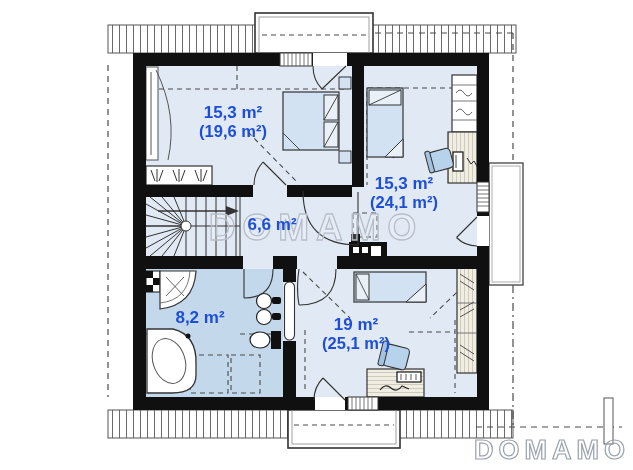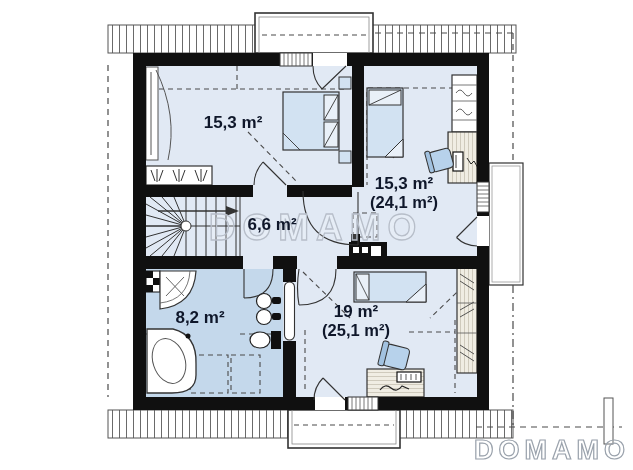--- a/index.html
+++ b/index.html
@@ -1,20 +1,20 @@
 <!DOCTYPE html>
 <html><head>
 <meta charset="utf-8">
 <style>
   html,body{margin:0;padding:0;background:#fff;}
   .canvas{position:relative;width:633px;height:470px;background:#ffffff;overflow:hidden;
           font-family:"Liberation Sans",sans-serif;}
   .plan-svg{position:absolute;left:0;top:0;}
   .room-label{position:absolute;transform:translate(-50%,-50%);text-align:center;
-              font-weight:bold;font-size:17px;line-height:19px;color:#0f172a;white-space:nowrap;z-index:6;}
+              font-weight:bold;font-size:17px;line-height:19px;color:#1d4ed8;white-space:nowrap;z-index:6;}
   .room-label .l2{font-size:16.5px;}
   .watermark{position:absolute;left:316px;top:228px;transform:translate(-50%,-50%);
              font-size:37px;font-weight:bold;letter-spacing:7px;
              color:rgba(255,255,255,0.18);-webkit-text-stroke:1.3px #b7bec9;z-index:5;}
   .brand-logo{position:absolute;right:3px;top:435px;
              font-size:27px;font-weight:bold;letter-spacing:5px;
              color:rgba(255,255,255,0.15);-webkit-text-stroke:1.2px #9aa2ac;z-index:6;}
 </style>
 </head>
 <body>
@@ -249,29 +249,30 @@
     <path d="M299,269 Q296,288 299,305 M299,305 Q336,305 336,269"></path>
     <rect x="284.5" y="282" width="10" height="58" rx="5" fill="#fff"></rect>
   </g>
 </svg>
 
 <div class="watermark">DOMAMO</div>
 <div class="brand-logo">DOMAMO</div>
 
 <div class="room-label" style="left:233px;top:122px">
   <span style="display:block">15,3 m²</span>
+  <span style="display:block" class="l2">(19,6 m²)</span>
 </div>
 <div class="room-label" style="left:404px;top:193px">
   <span style="display:block">15,3 m²</span>
   <span style="display:block" class="l2">(24,1 m²)</span>
 </div>
 <div class="room-label" style="left:272px;top:224px">
   <span style="display:block">6,6 m²</span>
 </div>
 <div class="room-label" style="left:200px;top:317px">
   <span style="display:block">8,2 m²</span>
 </div>
-<div class="room-label" style="left:356px;top:321px">
+<div class="room-label" style="left:356px;top:334px">
   <span style="display:block">19 m²</span>
   <span style="display:block" class="l2">(25,1 m²)</span>
 </div>
 
 </div>
 
 </body></html>

